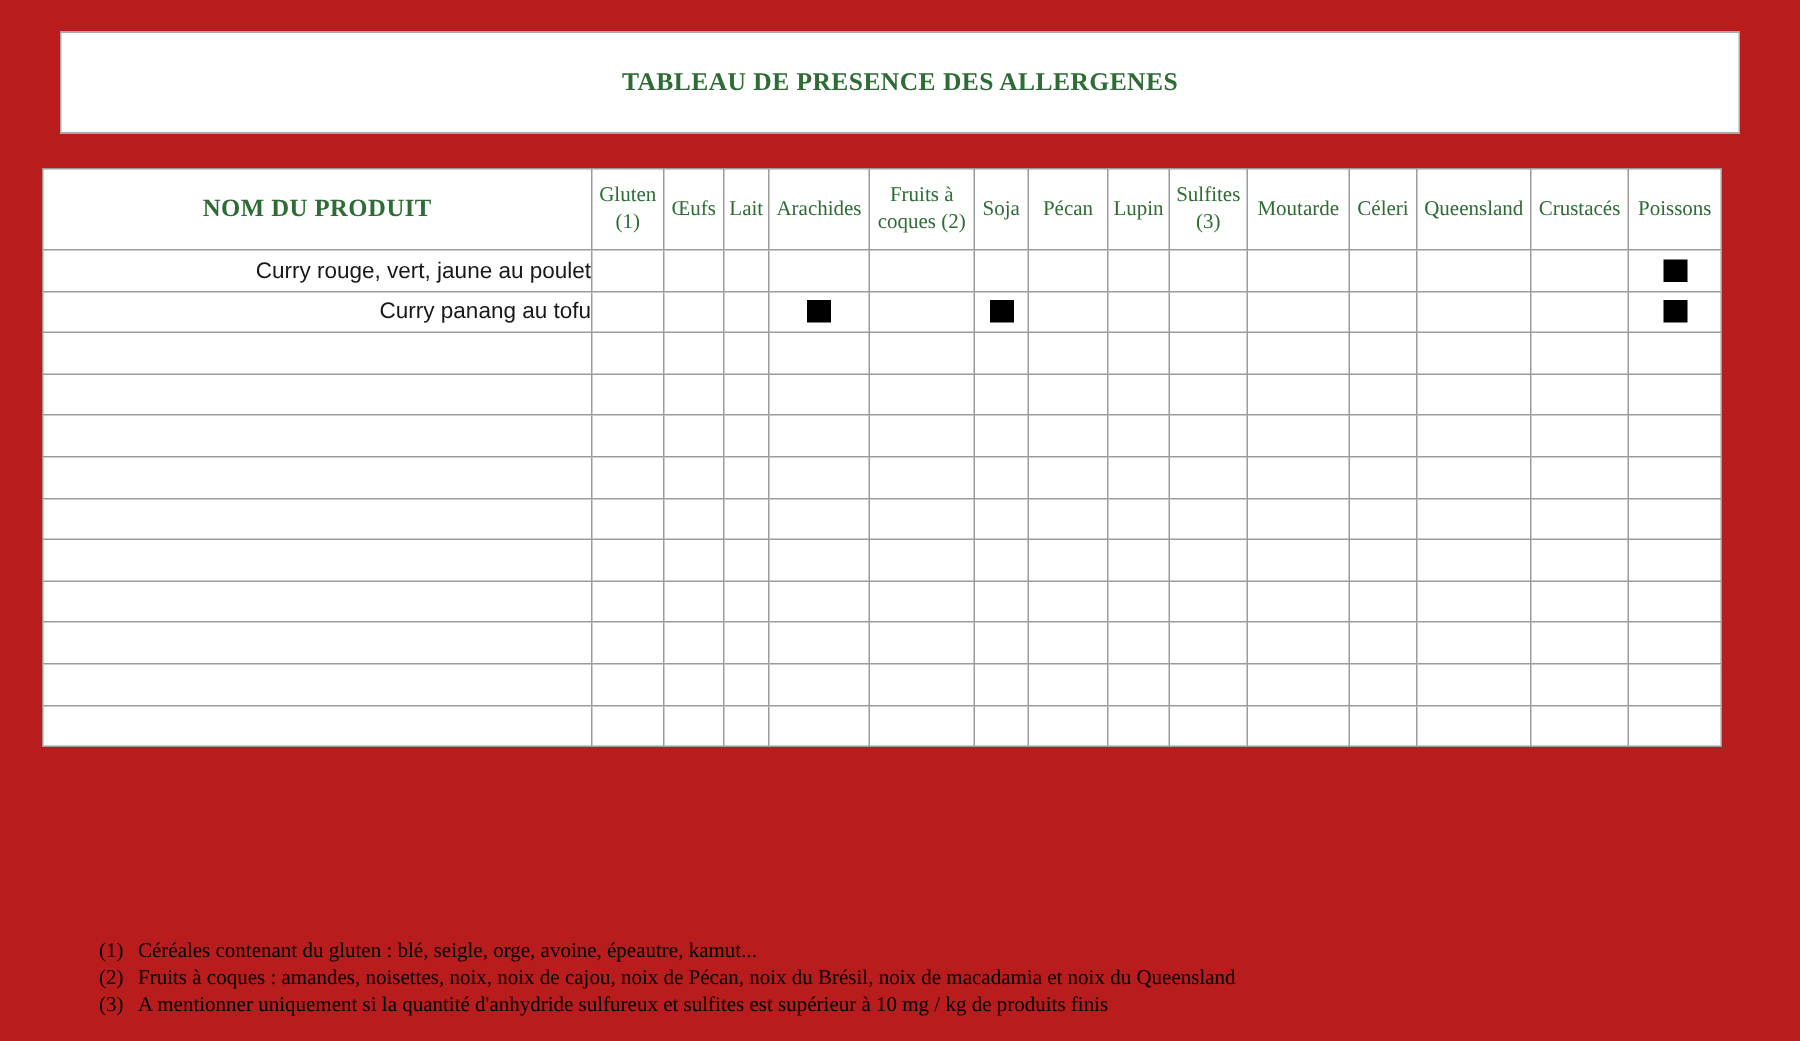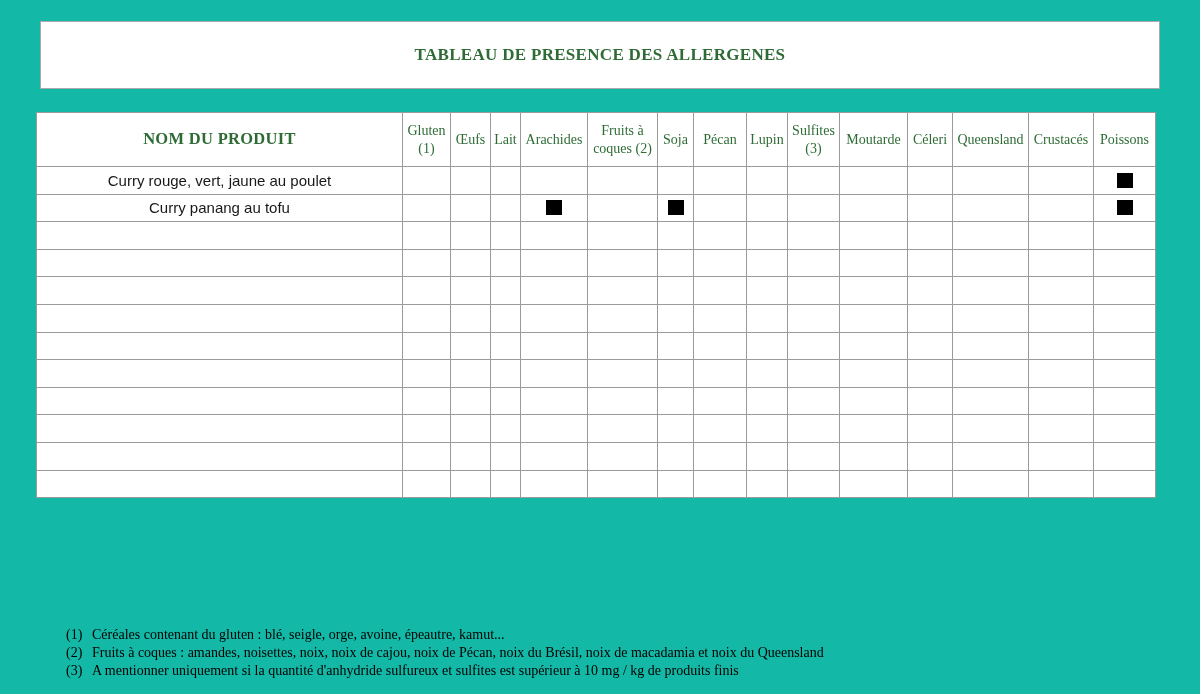--- a/index.html
+++ b/index.html
@@ -7,38 +7,38 @@
     --grid:#9b9b9b;
     --marker:#000000;
   }
   *{box-sizing:border-box;}
   html,body{margin:0;padding:0;background:#ffffff;}
   body{
     width:1200px;height:694px;
     font-family:"Liberation Sans", sans-serif;
     position:relative;overflow:hidden;
   }
-  .page{position:relative;width:1200px;height:694px;background:#14b8a6;}
+  .page{position:relative;width:1200px;height:694px;background:#b91c1c;}
 
   
   .title-box{
     position:absolute;left:40px;top:21px;width:1120px;height:68px;
     border:1px solid #a9a9a9;background:#fff;
     display:flex;align-items:center;justify-content:center;
   }
   .title-box h1{
     margin:0;
     font-family:"Liberation Serif", serif;
     font-size:17px;font-weight:bold;letter-spacing:0.3px;
     color:var(--green);
   }
 
   
   table.allergen{
-    position:absolute;left:36px;top:112px;
+    position:absolute;left:28px;top:112px;
     width:1120px;
     border-collapse:collapse;table-layout:fixed;
     background:#fff;
   }
   table.allergen th, table.allergen td{
     border:1px solid var(--grid);
     padding:0;overflow:hidden;
   }
   thead tr{height:54px;}
   th{
@@ -49,21 +49,21 @@
   }
   th.product-h{
     font-weight:bold;font-size:16.5px;letter-spacing:0.3px;
   }
   tbody tr{height:27.6px;}
   td{
     text-align:center;vertical-align:middle;
     font-size:15px;color:#181818;
   }
   td.product-cell{
-    text-align:center;padding-left:37px;
+    text-align:right;padding-left:37px;
     font-family:"Liberation Sans", sans-serif;
     white-space:nowrap;
   }
   .marker{
     display:block;margin:0 auto;
     width:16px;height:15px;
     background:var(--marker);
   }
 
   

